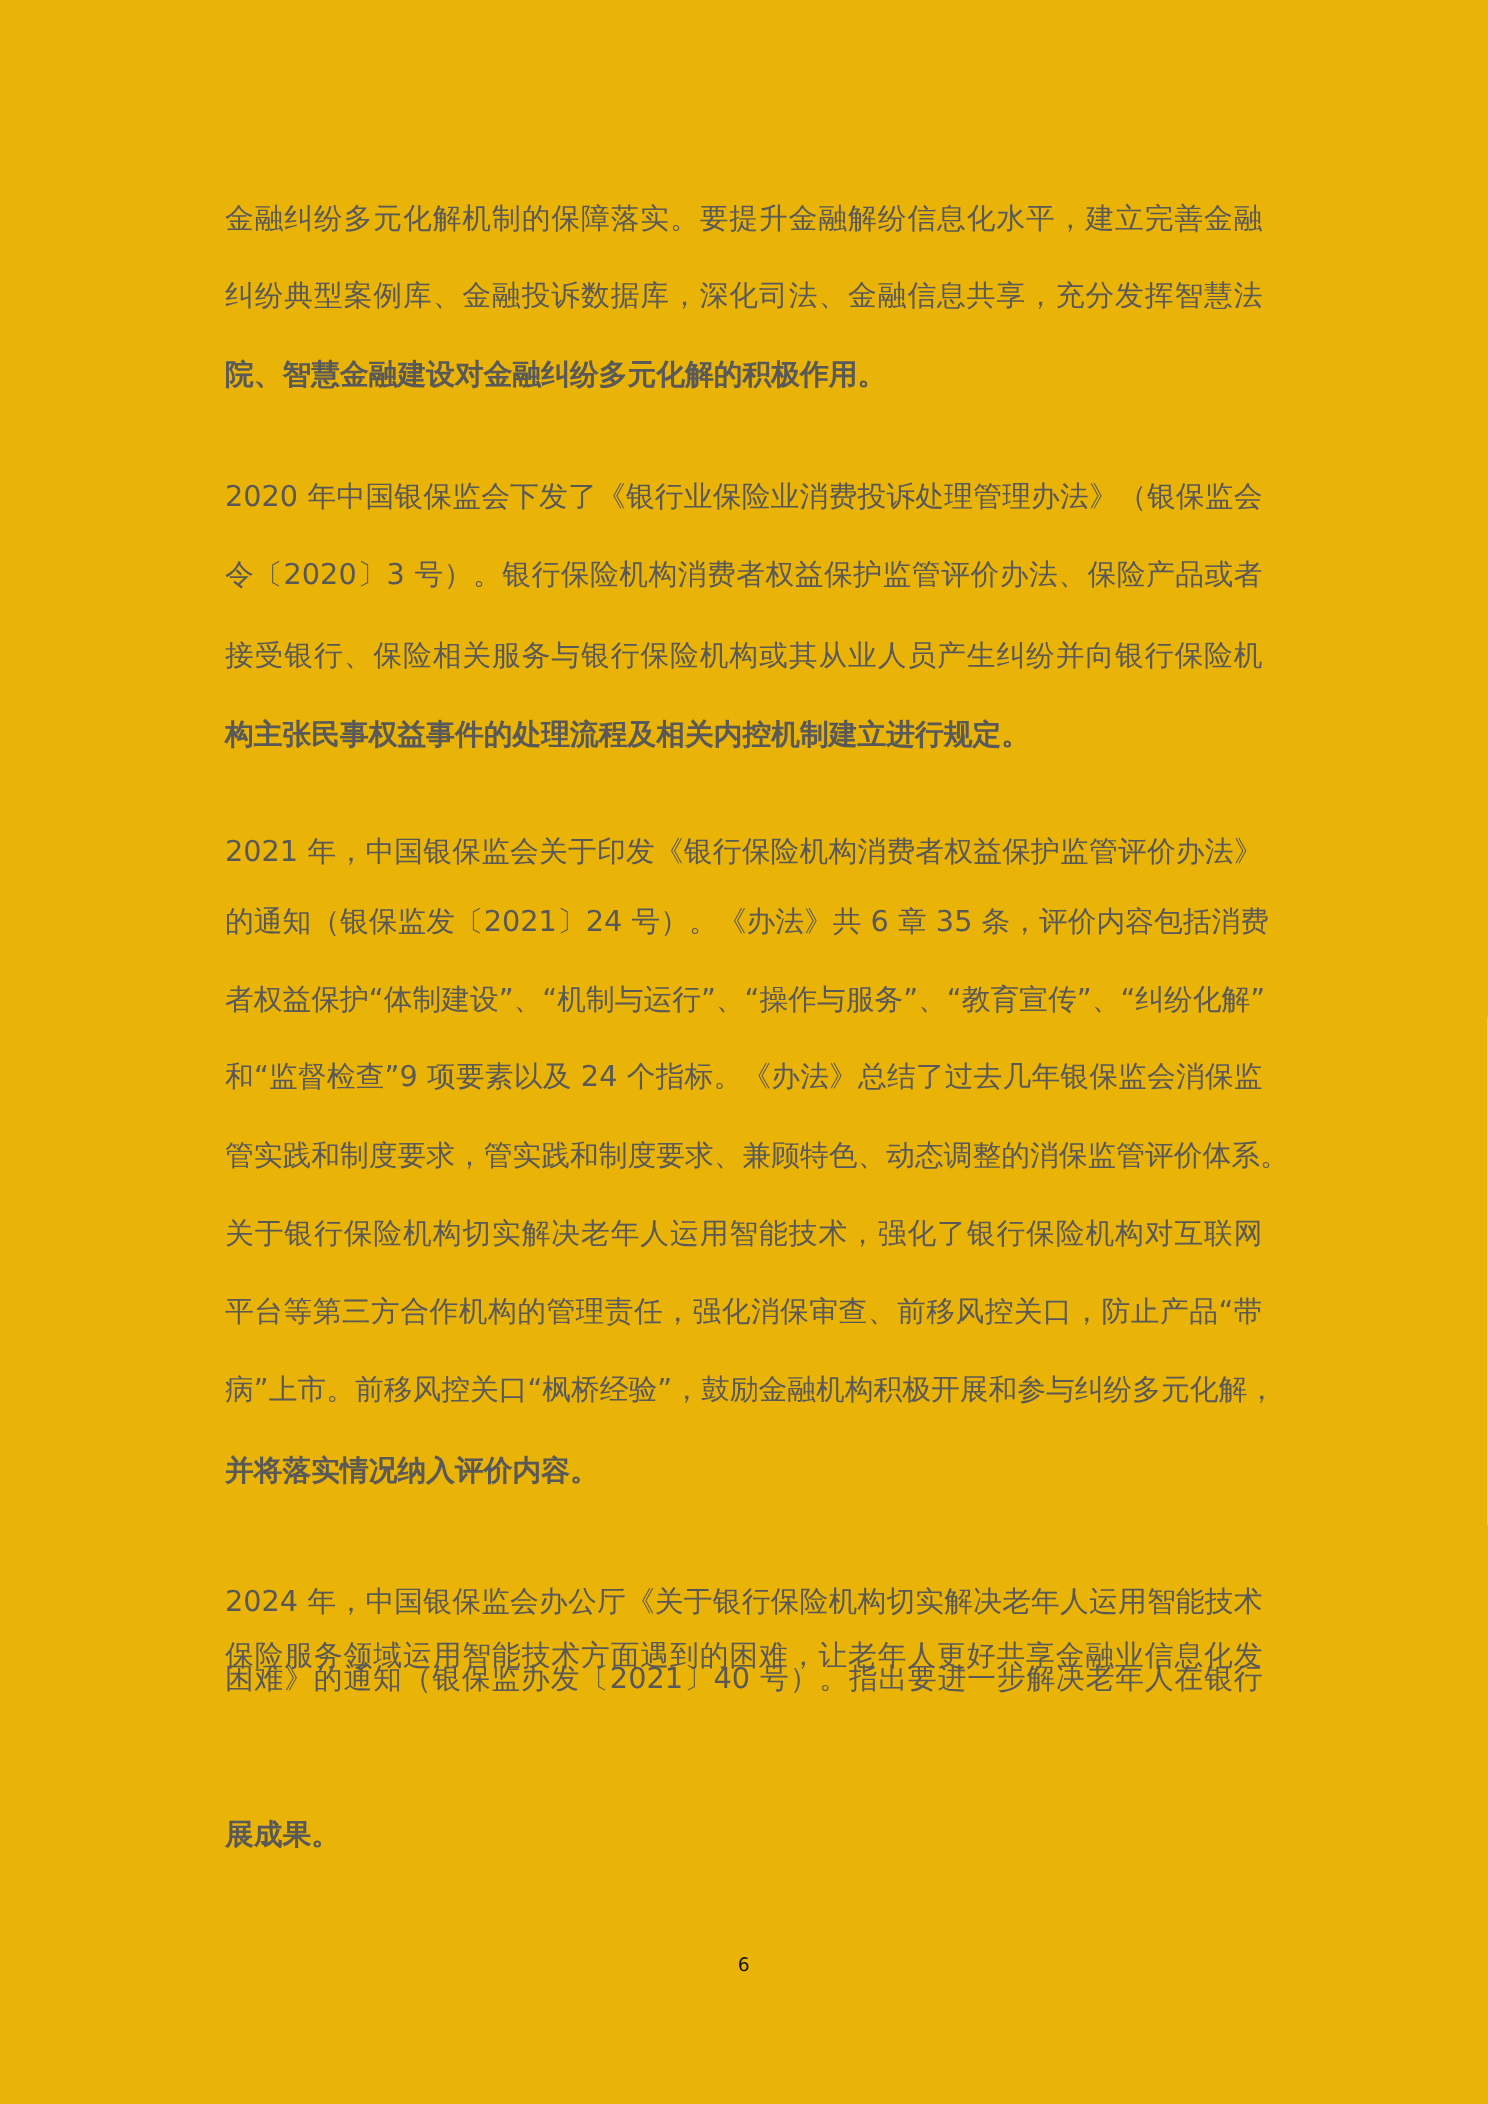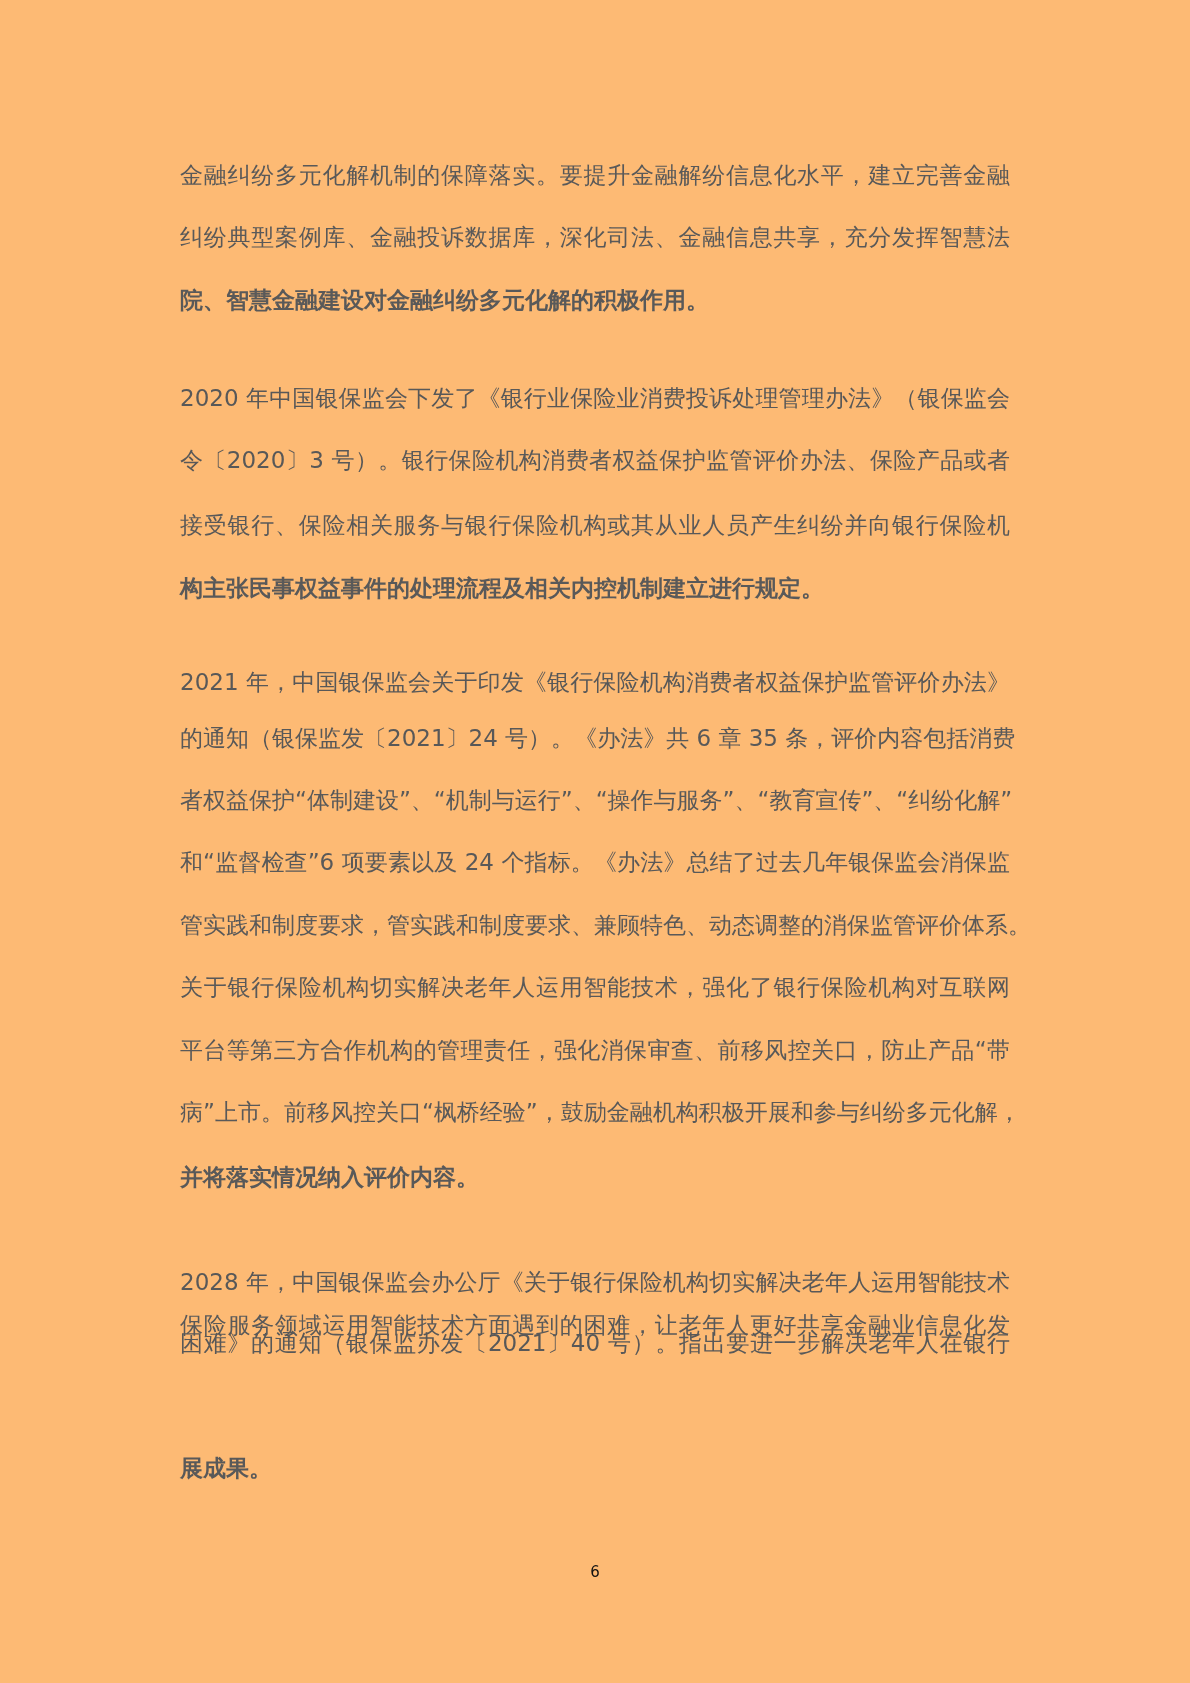--- a/index.html
+++ b/index.html
@@ -1,17 +1,17 @@
 <!DOCTYPE html>
 <html><head>
 <meta charset="utf-8">
 <style>
   html, body { margin: 0; padding: 0; background: #ffffff; }
   body { width: 1190px; height: 1683px; position: relative; overflow: hidden; }
-  .page { position: absolute; left: 0; top: 0; width: 1190px; height: 1683px; background: #fdba74; }
+  .page { position: absolute; left: 0; top: 0; width: 1190px; height: 1683px; background: #eab308; }
   .line {
     position: absolute;
     left: 180px;
     width: 830px;
     height: 30px;
     line-height: 30px;
     font-family: "DejaVu Sans", "Liberation Sans", sans-serif;
     font-size: 23px;
     color: #595959;
     white-space: nowrap;
@@ -47,29 +47,29 @@
     <div class="line" style="top:383px"><span class="b">2020 年中国银保监会下发了《银行业保险业消费投诉处理管理办法》（银保监会</span></div>
     <div class="line" style="top:445px"><span class="b">令〔2020〕3 号）。</span><span>银行保险机构消费者权益保护监管评价办法、保险产品或者</span></div>
     <div class="line" style="top:510px"><span>接受银行、保险相关服务与银行保险机构或其从业人员产生纠纷并向银行保险机</span></div>
     <div class="line last" style="top:573px"><span>构主张民事权益事件的处理流程及相关内控机制建立进行规定。</span></div>
   </div>
 
   <div>
     <div class="line" style="top:667px"><span class="b">2021 年，中国银保监会关于印发《银行保险机构消费者权益保护监管评价办法》</span></div>
     <div class="line" style="top:723px"><span class="b">的通知（银保监发〔2021〕24 号）。</span><span>《办法》共 6 章 35 条，评价内容包括消费</span></div>
     <div class="line" style="top:785px"><span>者权益保护“体制建设”、“机制与运行”、“操作与服务”、“教育宣传”、“纠纷化解”</span></div>
-    <div class="line" style="top:847px"><span>和“监督检查”6 项要素以及 24 个指标。《办法》总结了过去几年银保监会消保监</span></div>
+    <div class="line" style="top:847px"><span>和“监督检查”9 项要素以及 24 个指标。《办法》总结了过去几年银保监会消保监</span></div>
     <div class="line" style="top:910px"><span>管实践和制度要求，管实践和制度要求、兼顾特色、动态调整的消保监管评价体系。</span></div>
     <div class="line" style="top:972px"><span>关于银行保险机构切实解决老年人运用智能技术，强化了银行保险机构对互联网</span></div>
     <div class="line" style="top:1035px"><span>平台等第三方合作机构的管理责任，强化消保审查、前移风控关口，防止产品“带</span></div>
     <div class="line" style="top:1097px"><span>病”上市。前移风控关口“枫桥经验”，鼓励金融机构积极开展和参与纠纷多元化解，</span></div>
     <div class="line last" style="top:1162px"><span>并将落实情况纳入评价内容。</span></div>
   </div>
 
   <div>
-    <div class="line" style="top:1267px"><span class="b">2028 年，中国银保监会办公厅《关于银行保险机构切实解决老年人运用智能技术</span></div>
+    <div class="line" style="top:1267px"><span class="b">2024 年，中国银保监会办公厅《关于银行保险机构切实解决老年人运用智能技术</span></div>
     <div class="line" style="top:1328px"><span class="b">困难》的通知（银保监办发〔2021〕40 号）。</span><span>指出要进一步解决老年人在银行</span></div>
     <div class="line" style="top:1310px"><span>保险服务领域运用智能技术方面遇到的困难，让老年人更好共享金融业信息化发</span></div>
     <div class="line last" style="top:1453px"><span>展成果。</span></div>
   </div>
 
   <div class="pagenum">6</div>
 </div>
 
 </body></html>

